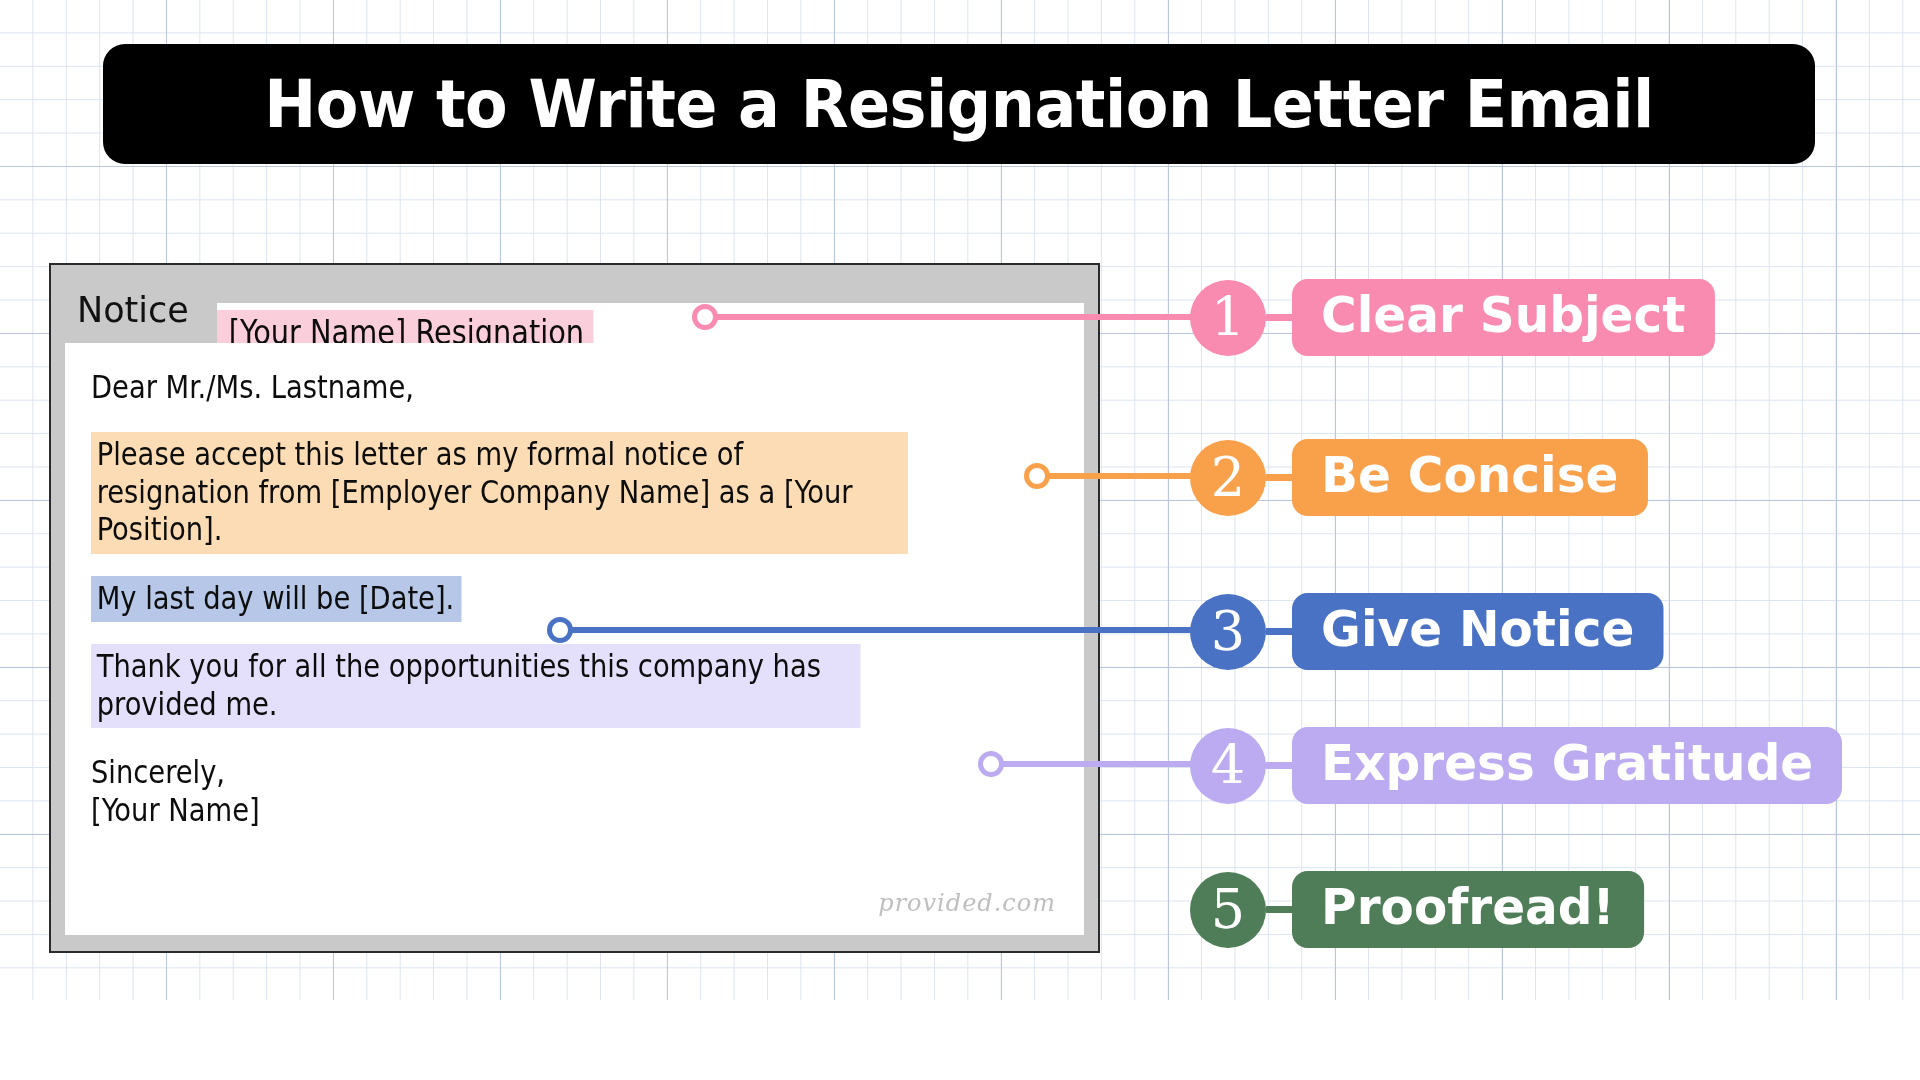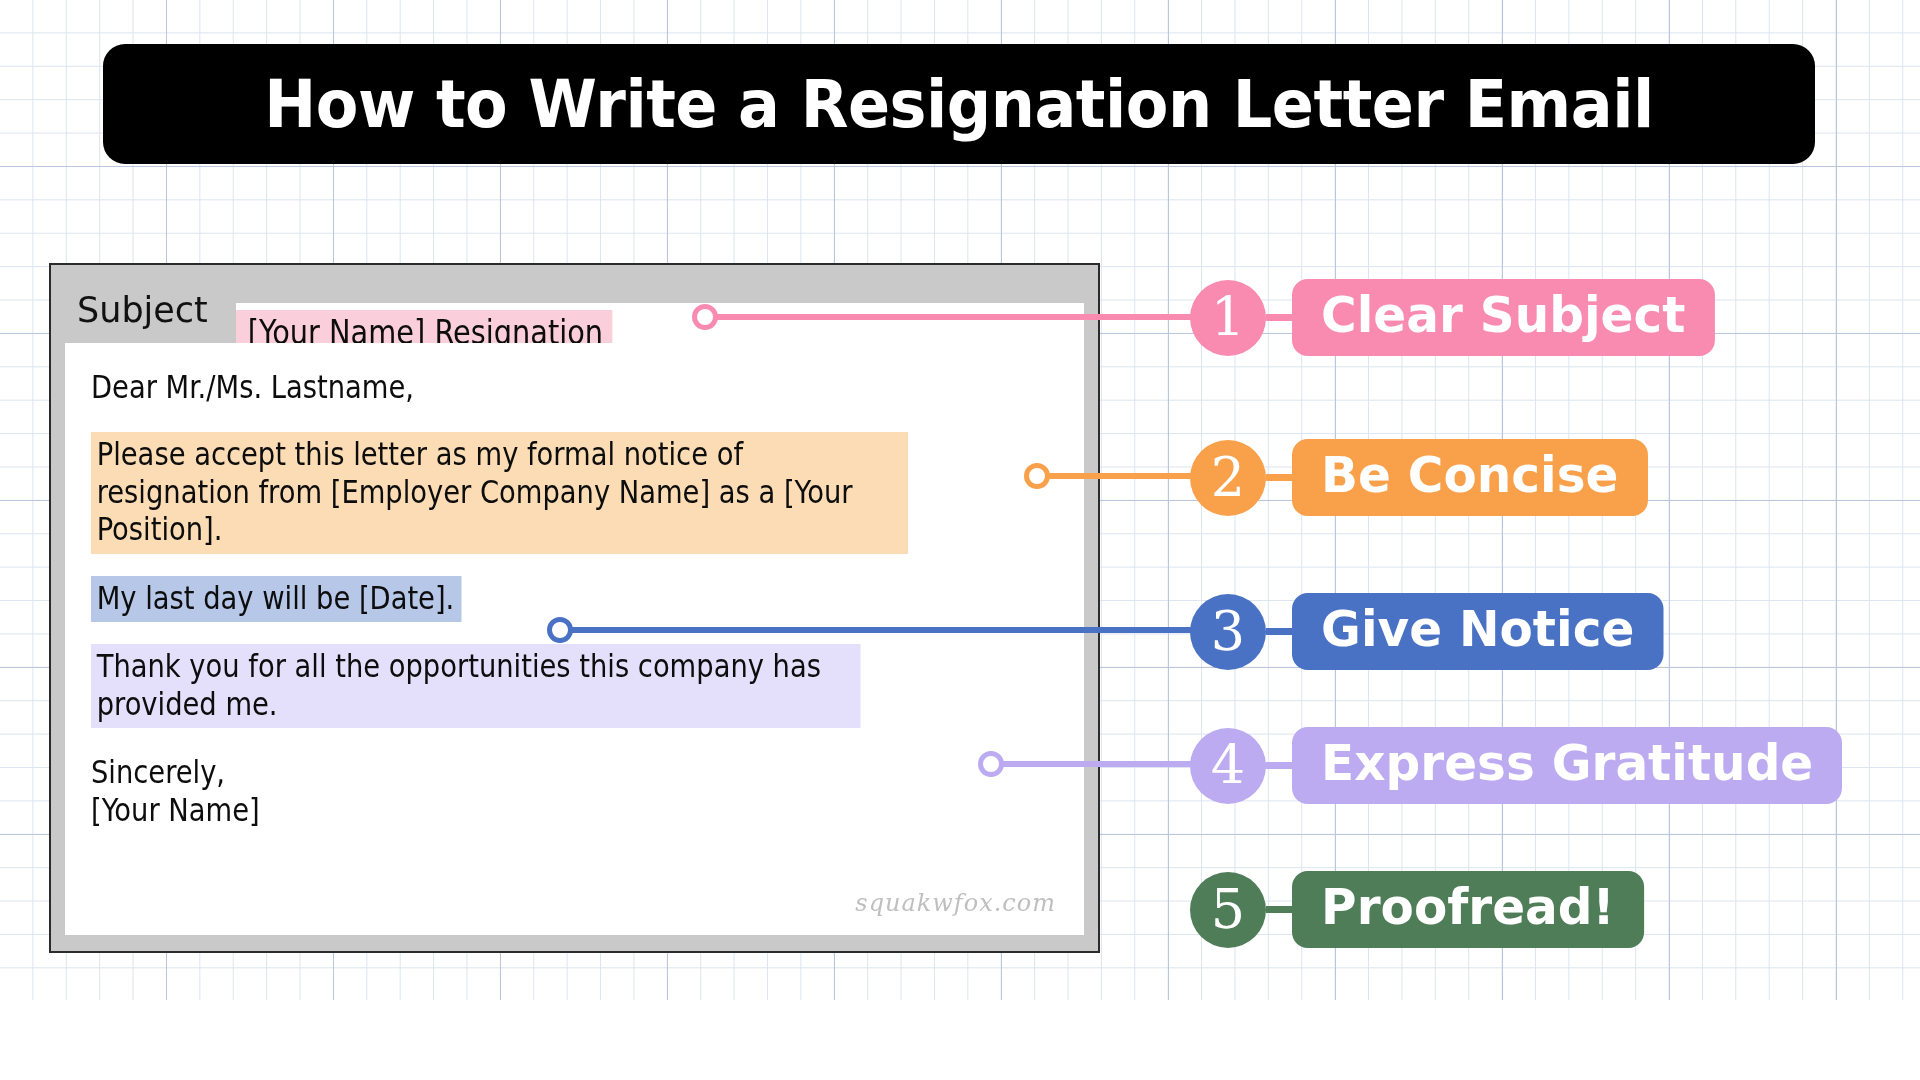--- a/index.html
+++ b/index.html
@@ -179,21 +179,21 @@
 
 <div id="page">
 
   <div id="title-banner">
     <div id="title-text">How to Write a Resignation Letter Email</div>
   </div>
 
   <div id="email-panel">
 
     <div id="subject-row">
-      <div id="subject-label">Subject</div>
+      <div id="subject-label">Notice</div>
       <div id="subject-field">
         <span id="subject-hl">[Your Name] Resignation</span>
       </div>
     </div>
 
     <div id="email-body">
 
       <span class="body-line">Dear Mr./Ms. Lastname,</span>
 
       <div class="spacer-sm"></div>
@@ -206,21 +206,21 @@
 
       <div class="spacer-md"></div>
 
       <span class="body-line hl-box hl-purple" style="width:810px;">Thank you for all the opportunities this company has provided me.</span>
 
       <div class="spacer-sm"></div>
 
       <span class="body-line">Sincerely,</span>
       <span class="body-line">[Your Name]</span>
 
-      <div id="watermark">squakwfox.com</div>
+      <div id="watermark">provided.com</div>
     </div>
   </div>
 
   <div class="conn" style="left:710px; top:314px; width:487px; background:#f98ab0;"></div>
   <div class="conn-dot" style="left:692px; top:304px; color:#f98ab0;"></div>
 
   <div class="conn" style="left:1042px; top:473px; width:158px; background:#f9a04b;"></div>
   <div class="conn-dot" style="left:1024px; top:463px; color:#f9a04b;"></div>
 
   <div class="conn" style="left:565px; top:627px; width:635px; background:#4a72c4;"></div>

